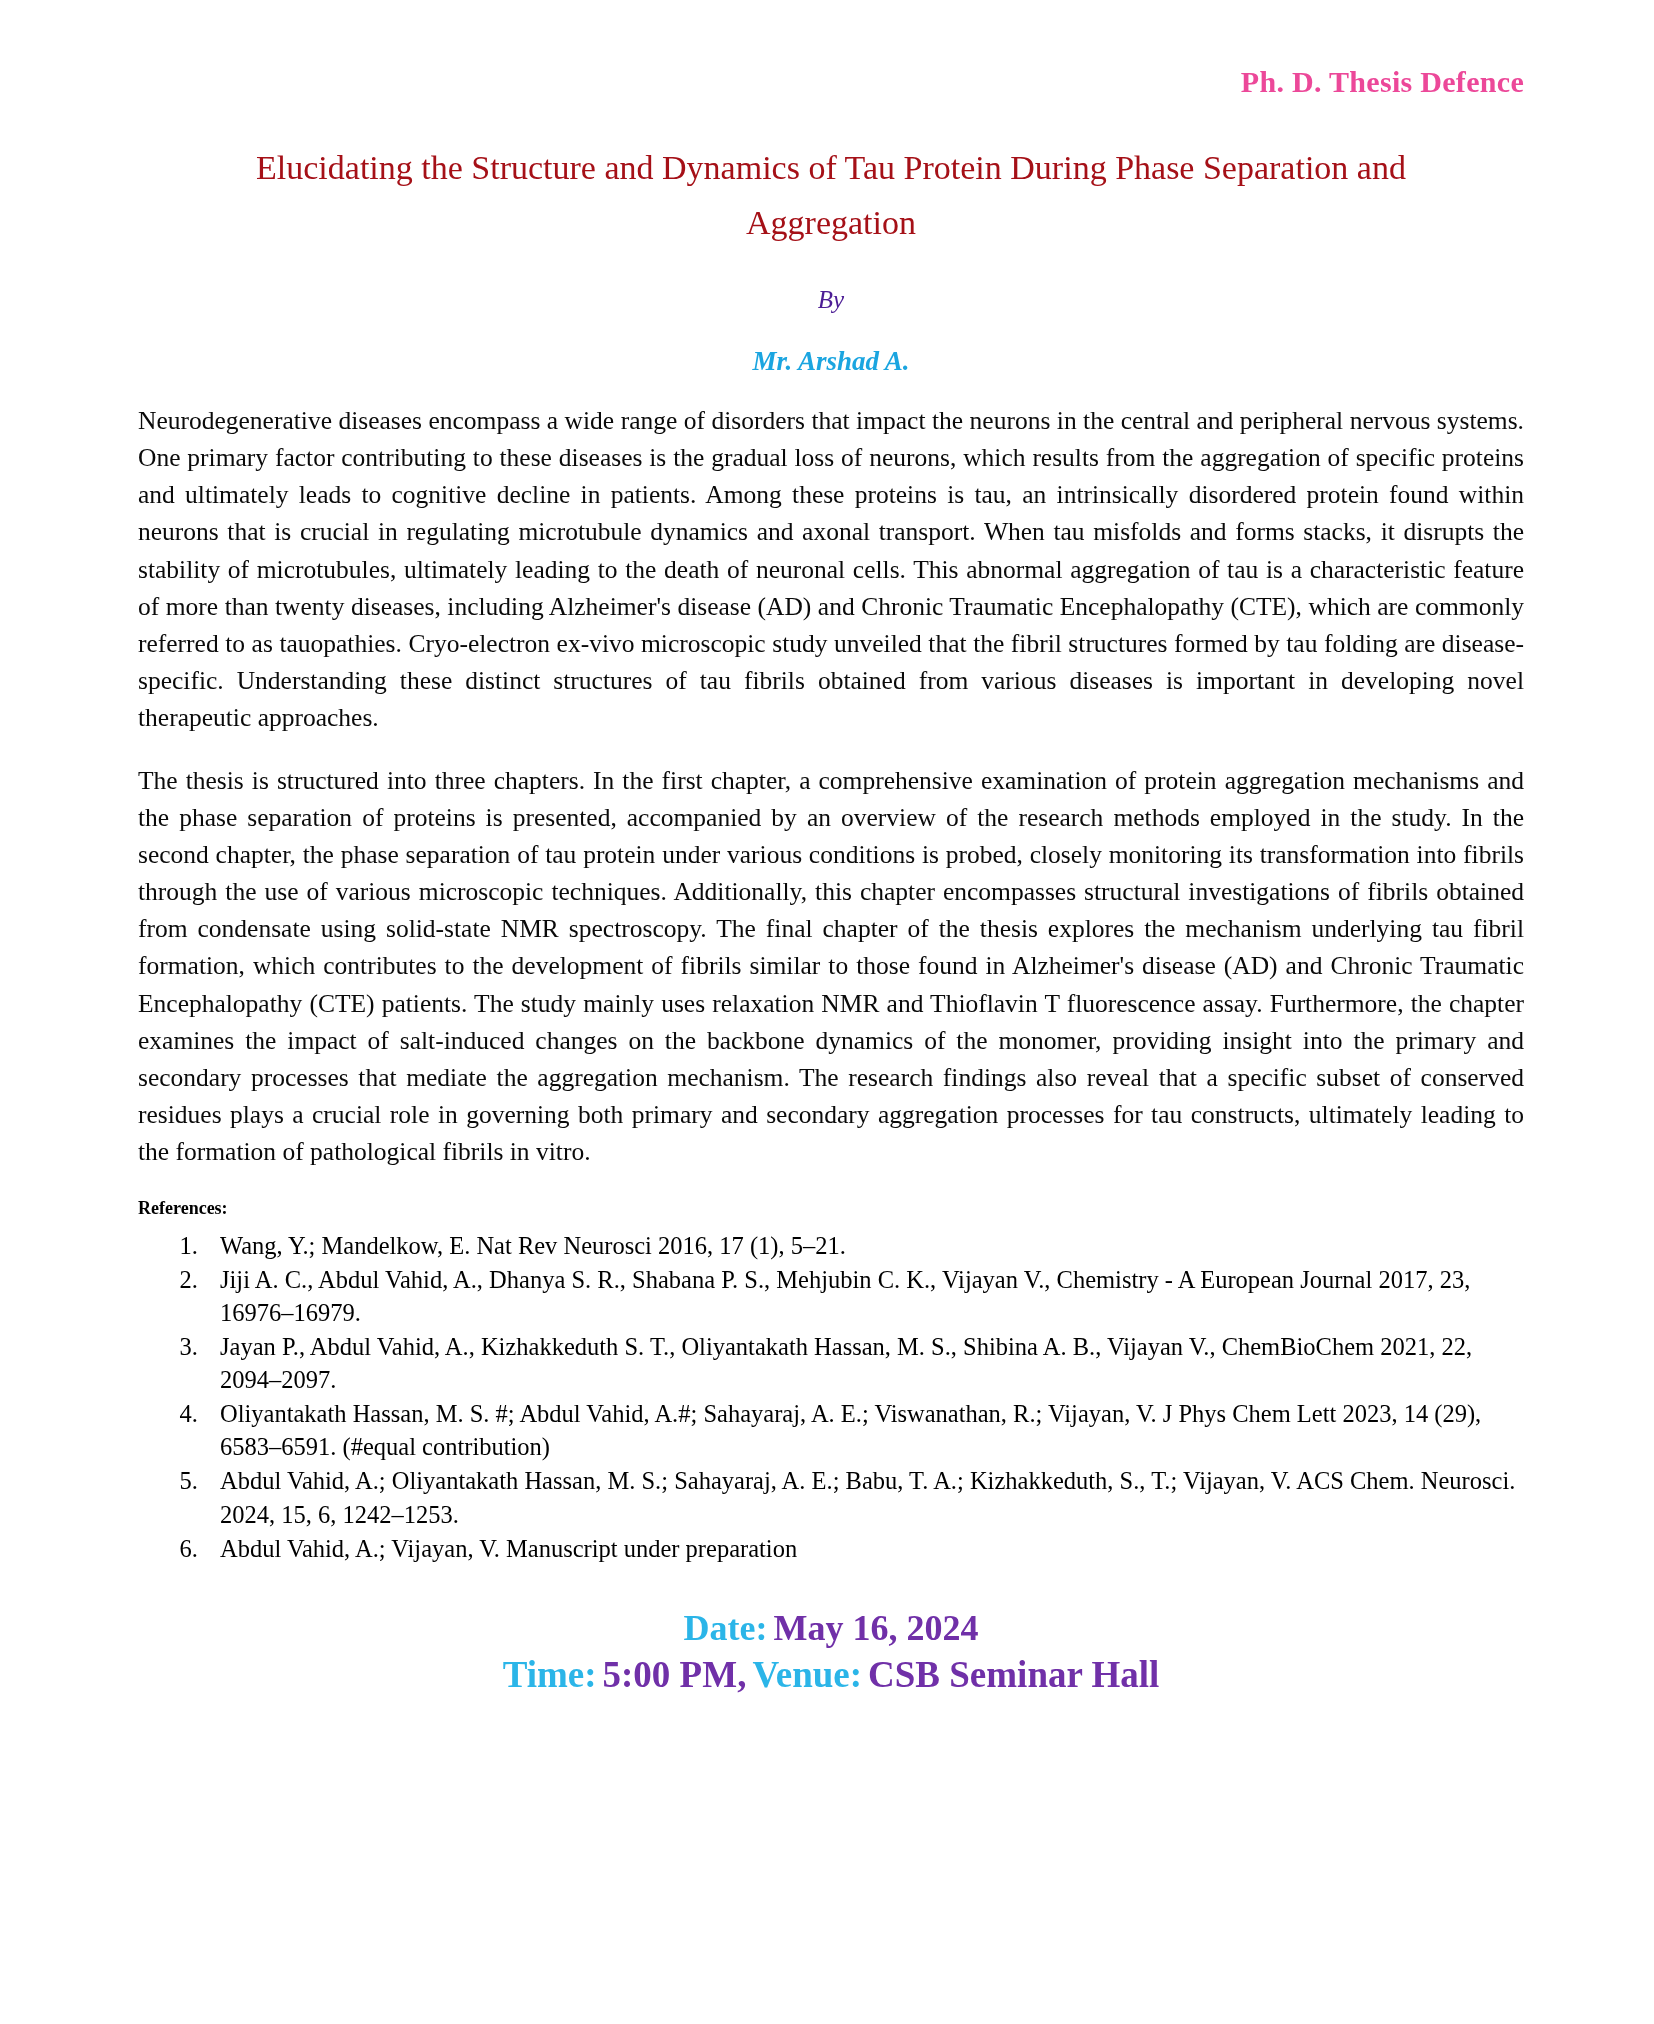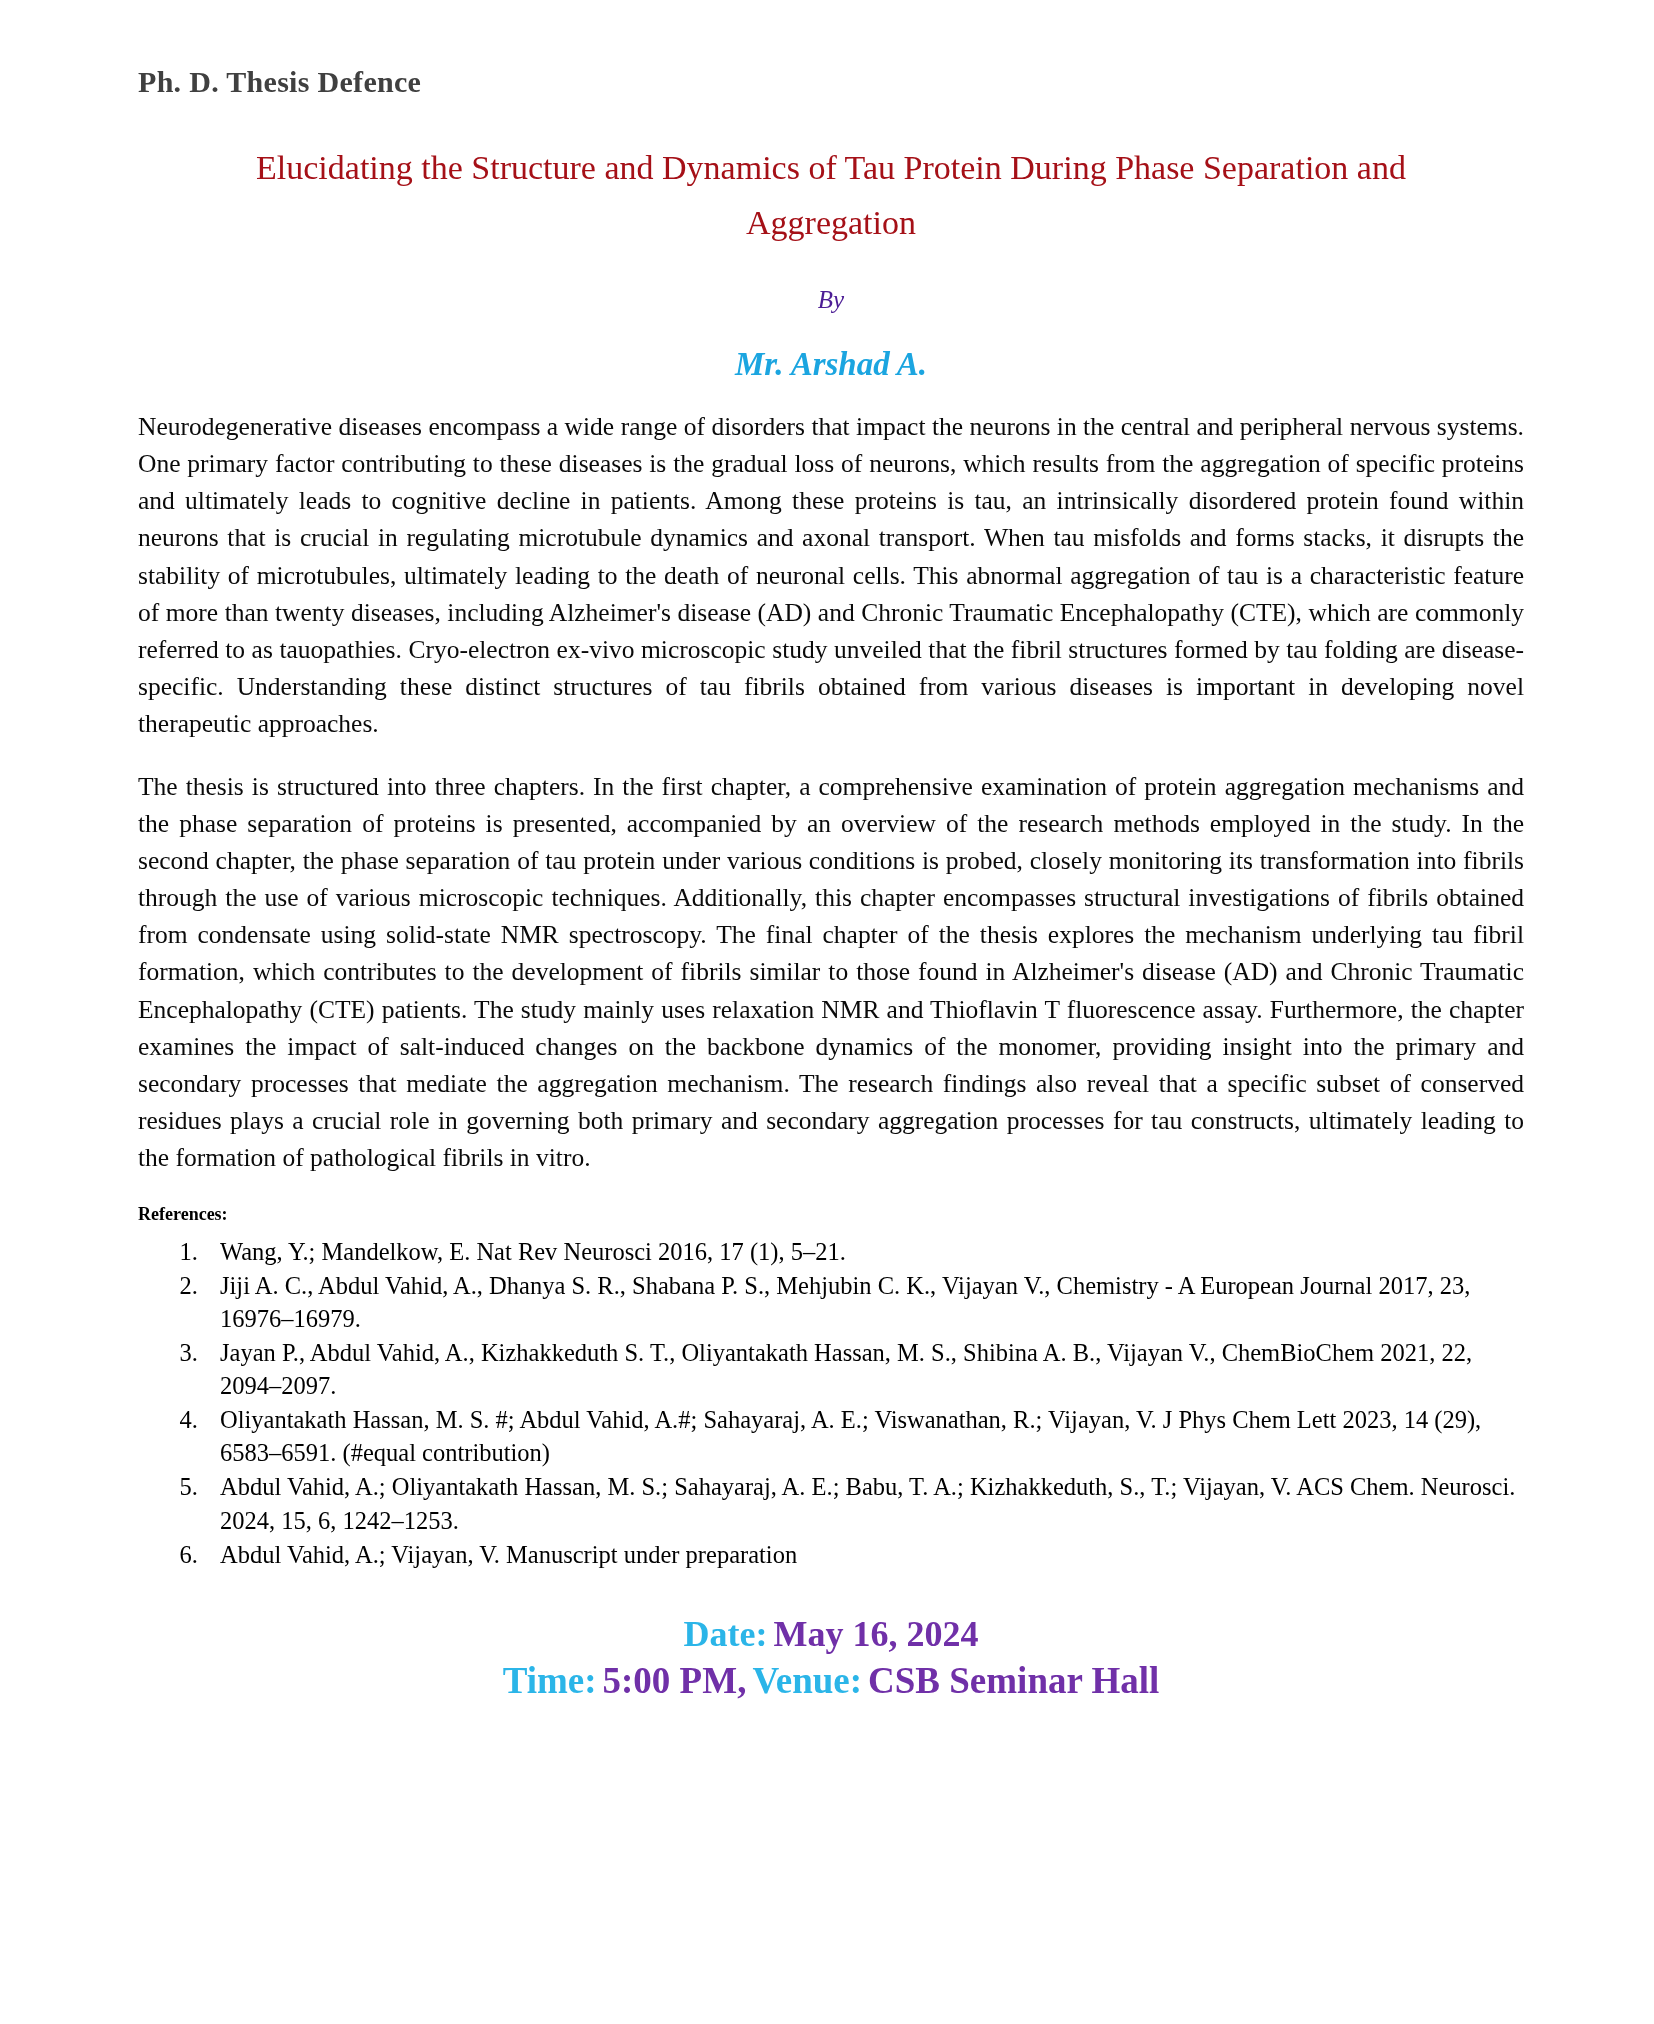--- a/index.html
+++ b/index.html
@@ -17,22 +17,22 @@
   .page {
     width: 1654px;
     height: 2024px;
     box-sizing: border-box;
     padding: 52px 130px 0 138px;
     position: relative;
   }
 
   
   .kicker {
-    text-align: left;
-    color: #404040;
+    text-align: right;
+    color: #ec4899;
     font-weight: bold;
     font-size: 30px;
     letter-spacing: 0.3px;
     margin: 12px 0 0 0;
     line-height: 1.2;
   }
   .thesis-title {
     text-align: center;
     color: #A51017;
     font-weight: normal;
@@ -45,21 +45,21 @@
     color: #4c1d95;
     font-style: italic;
     font-size: 25px;
     margin: 36px 0 7px 0;
   }
   .author-name {
     text-align: center;
     color: #1BA5E0;
     font-style: italic;
     font-weight: bold;
-    font-size: 33px;
+    font-size: 27px;
     margin: 32px 0 0 0;
   }
 
   
   .abstract {
     margin-top: 25px;
   }
   .para {
     text-align: justify;
     text-justify: inter-word;

